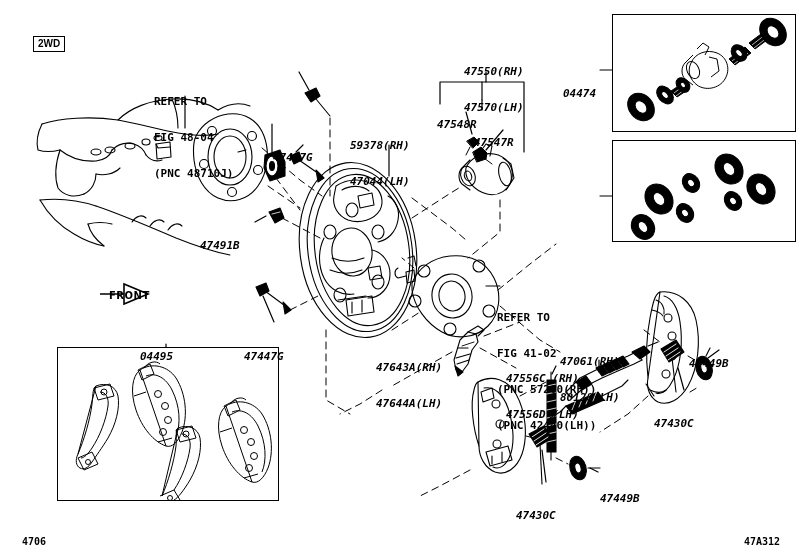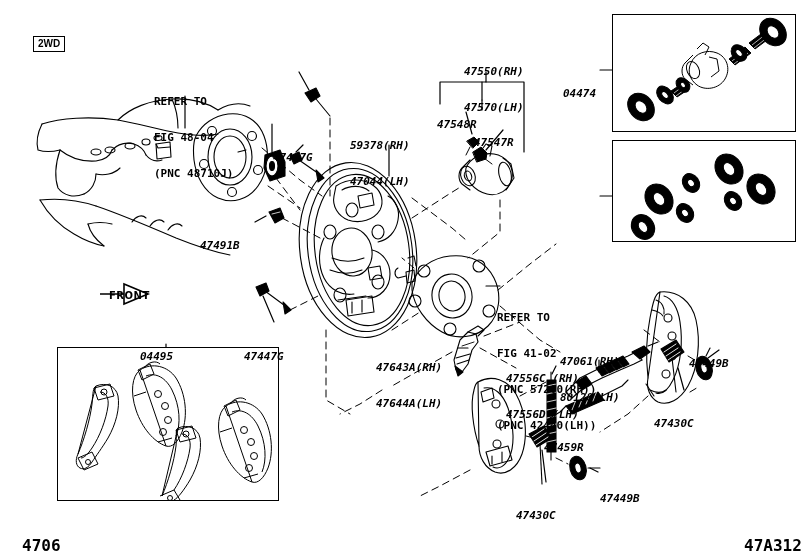--- a/index.html
+++ b/index.html
@@ -8,21 +8,21 @@
        color:#000;}
   #sheet{position:relative;width:811px;height:560px;background:#fff;}
   svg.art{position:absolute;left:0;top:0;width:811px;height:560px;overflow:visible;}
   .lbl{position:absolute;font-family:"DejaVu Sans Mono","Liberation Mono",monospace;
        font-size:11px;font-weight:bold;letter-spacing:0px;white-space:pre;line-height:12px;
        color:#000;}
   .lbl.c{text-align:left;font-style:italic;}
   .badge{position:absolute;border:1.4px solid #000;padding:1px 4px 2px 4px;
          font-size:10px;font-weight:bold;line-height:11px;background:#fff;
          font-family:Liberation Sans, sans-serif;}
-  .foot{position:absolute;font-size:16px;font-weight:bold;
+  .foot{position:absolute;font-size:10px;font-weight:bold;
         font-family:"DejaVu Sans Mono","Liberation Mono",monospace;}
   .frontlbl{position:absolute;font-size:10px;font-weight:bold;
         font-family:"DejaVu Sans","Liberation Sans",sans-serif;letter-spacing:.5px;padding-left:17px;}
   .inset{position:absolute;border:1.3px solid #000;background:#fff;}
 </style>
 </head>
 <body>
 
 <div id="sheet">
 
@@ -518,23 +518,20 @@
   <div class="lbl c" style="left:560px;top:332px;width:78px;">
     <div>47061(RH)</div>
     <div>80128(LH)</div>
   </div>
   <div class="lbl c" style="left:689px;top:334px;width:60px;">
     <div>47449B</div>
   </div>
   <div class="lbl c" style="left:654px;top:394px;width:60px;">
     <div>47430C</div>
   </div>
-  <div class="lbl c" style="left:544px;top:418px;width:60px;">
-    <div>47459R</div>
-  </div>
   <div class="lbl c" style="left:600px;top:469px;width:60px;">
     <div>47449B</div>
   </div>
   <div class="lbl c" style="left:516px;top:486px;width:60px;">
     <div>47430C</div>
   </div>
 
   <div class="foot" style="left:22px;top:536px;">4706</div>
   <div class="foot" style="left:744px;top:536px;">47A312</div>
 

